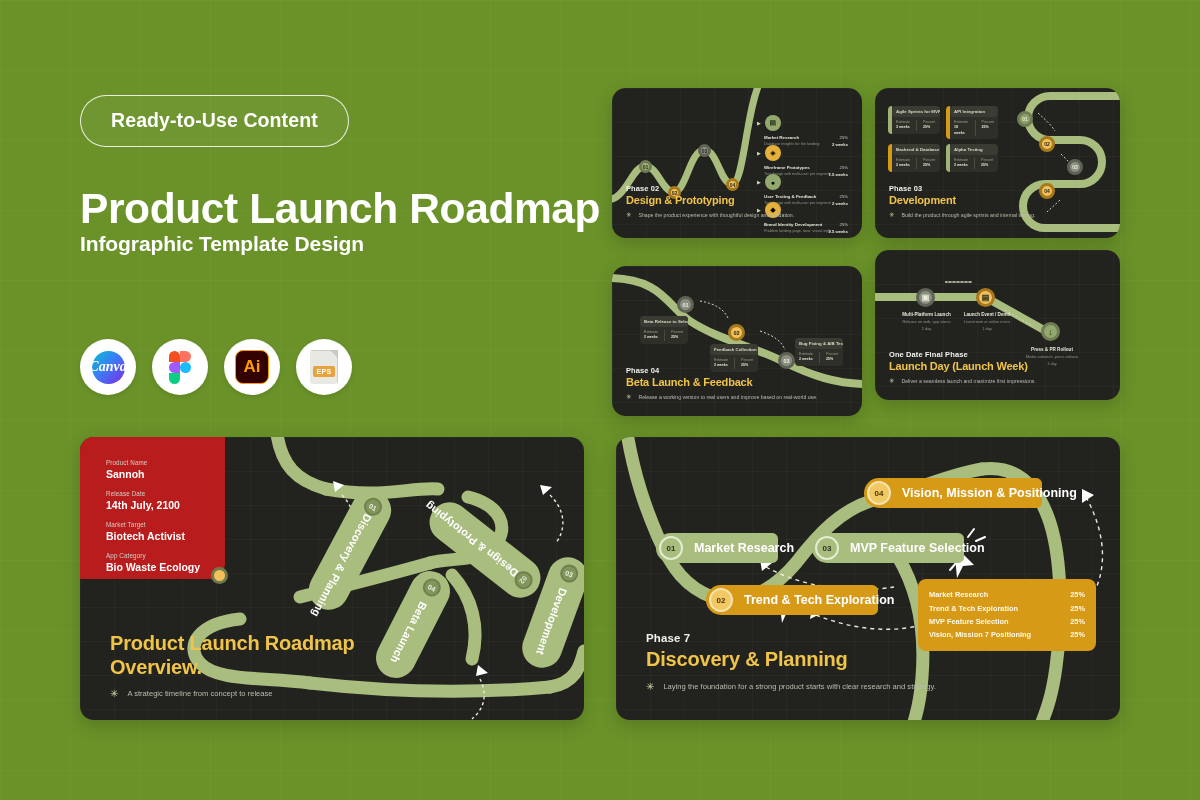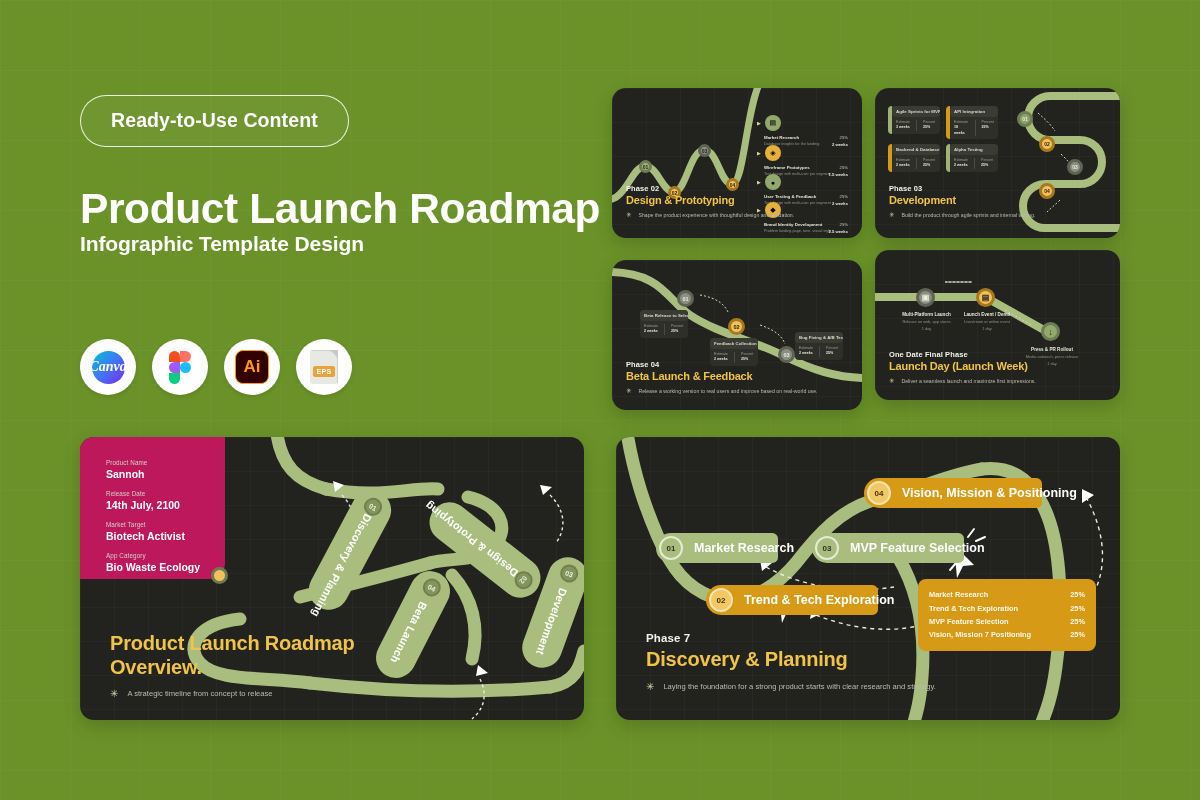--- a/index.html
+++ b/index.html
@@ -171,21 +171,21 @@
   
   .ldl { position: absolute; z-index: 5; text-align: center; }
   .ldl .t1 { color: #e7e9d9; font-size: 4.6px; font-weight: 700; }
   .ldl .t2 { color: #8f9383; font-size: 3.9px; margin-top: 2px; }
   .ldl .t3 { color: #8f9383; font-size: 3.9px; margin-top: 2px; }
 
   
   #overview-card { left: 80px; top: 437px; width: 504px; height: 283px; }
   .info-panel {
     position: absolute; left: 0; top: 0; width: 145px; height: 142px;
-    background: #be185d; border-bottom-right-radius: 16px; z-index: 7;
+    background: #b91c1c; border-bottom-right-radius: 16px; z-index: 7;
     padding: 22px 15px 0 26px;
   }
   .info-lbl { color: #cfd0c6; font-size: 6.3px; letter-spacing: .1px; }
   .info-val { color: #ffffff; font-size: 10.5px; font-weight: 700; margin-top: 2px; }
   .info-grp { margin-bottom: 10px; }
   .info-dot {
     position: absolute; left: 131px; top: 130px; width: 17px; height: 17px;
     border-radius: 50%; background: #f3c05a; border: 3px solid #6e7a4e; z-index: 8;
   }
   .ribbon {
@@ -404,21 +404,21 @@
     <div class="cap" style="left:14px; top:96px;">
       <div class="phase">Phase 03</div>
       <div class="ttl">Development</div>
       <div class="desc">
         <span class="flower">✳</span>
         <span>Build the product through agile sprints and internal testing.</span>
       </div>
     </div>
   </div>
 
-  <div class="card thumb" id="thumb-phase04" style="left:612px; top:260px; width:250px; height:150px;">
+  <div class="card thumb" id="thumb-phase04" style="left:612px; top:266px; width:250px; height:150px;">
     <div class="grid-tex"></div>
     <svg class="art" viewBox="0 0 250 150" preserveAspectRatio="none">
       <path d="M-5 12 C 50 12, 55 40, 78 55 C 105 73, 140 80, 170 95 C 200 110, 225 118, 255 118" fill="none" stroke="#a9bd7e" stroke-width="8" stroke-linecap="round"></path>
       <path d="M88 35 C 105 38, 112 44, 116 52" fill="none" stroke="#cfd6c0" stroke-width="1" stroke-dasharray="2 2"></path>
       <path d="M148 65 C 163 70, 170 76, 173 84" fill="none" stroke="#cfd6c0" stroke-width="1" stroke-dasharray="2 2"></path>
     </svg>
     <div class="node grey" style="left:65px;  top:30px; width:17px; height:17px; font-size:5.5px; color:#e9eedb;">01</div>
     <div class="node amber" style="left:116px; top:58px; width:17px; height:17px; font-size:5.5px;">02</div>
     <div class="node grey" style="left:166px; top:86px; width:17px; height:17px; font-size:5.5px; color:#e9eedb;">03</div>
 

